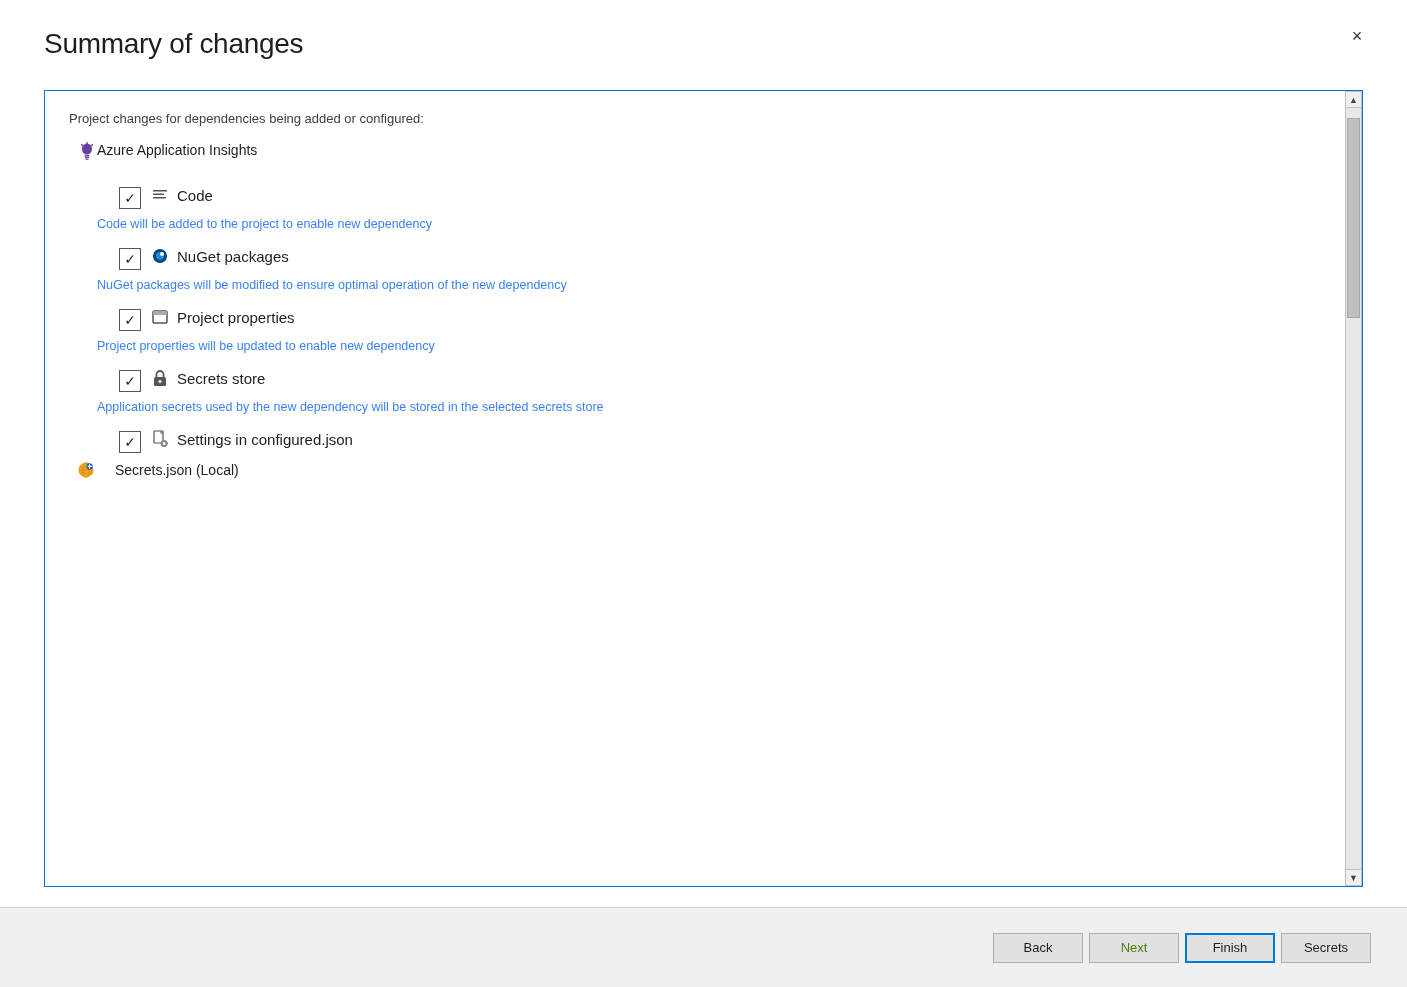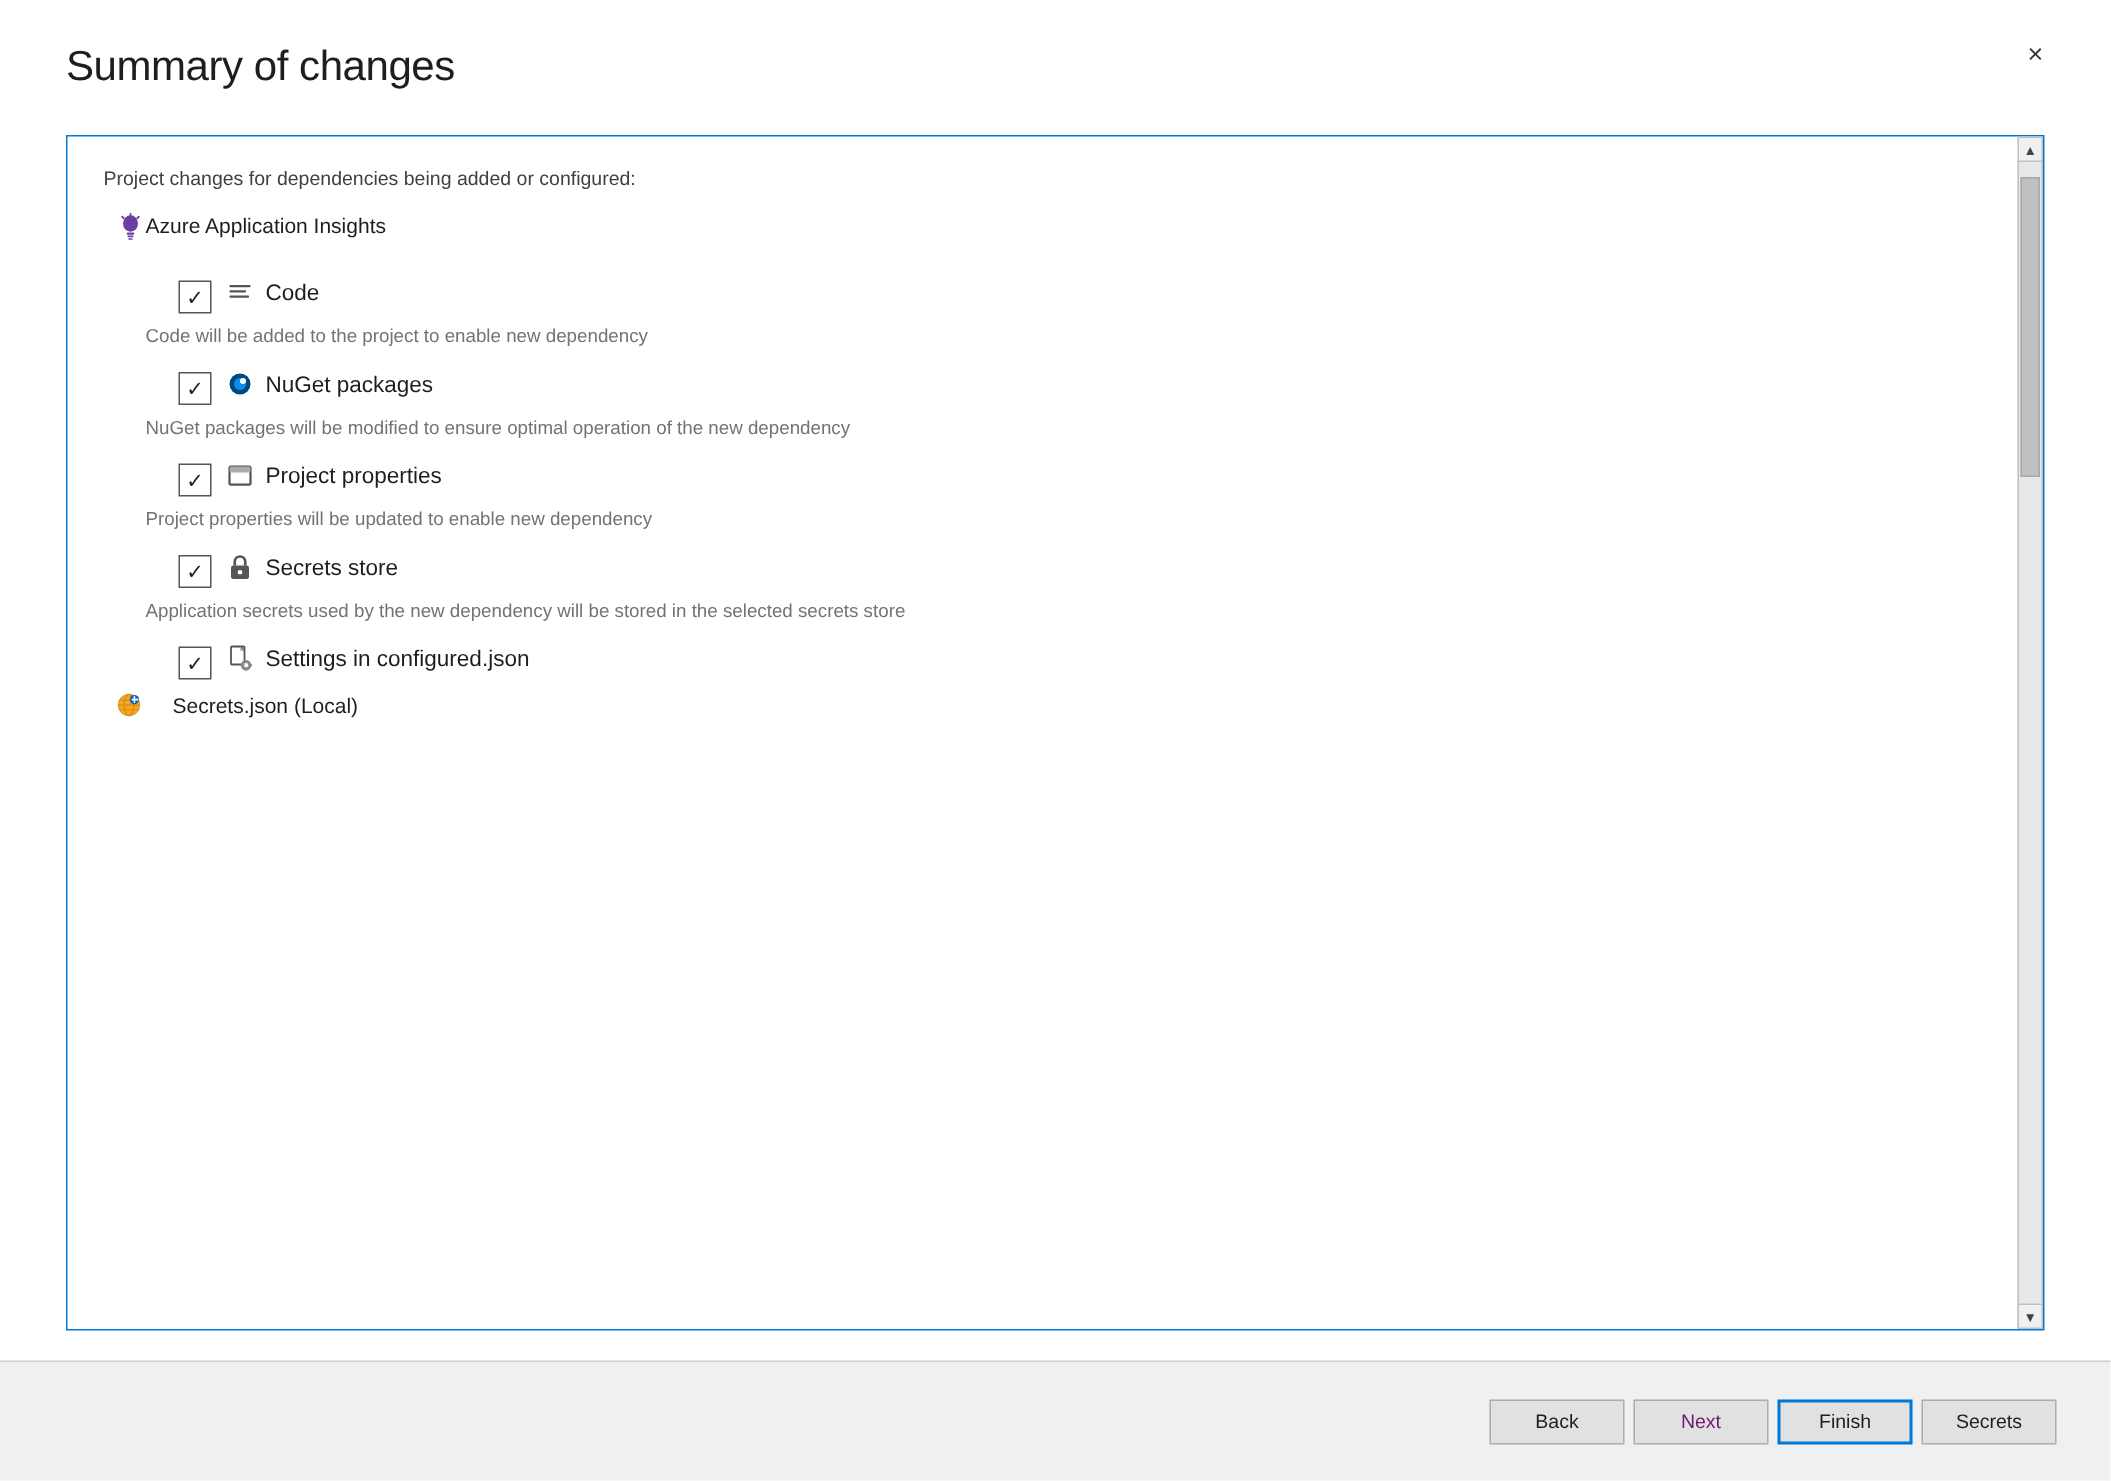--- a/index.html
+++ b/index.html
@@ -174,21 +174,21 @@
       margin-bottom: 4px;
     }
 
     .item-label {
       font-size: 15px;
       color: #1e1e1e;
     }
 
     .item-desc {
       font-size: 12.5px;
-      color: #737373;
+      color: #3b82f6;
       margin-left: 28px;
       margin-bottom: 16px;
     }
 
     .item-icon {
       width: 18px;
       height: 18px;
       flex-shrink: 0;
       display: flex;
       align-items: center;
@@ -226,21 +226,21 @@
       padding: 0 16px;
       font-size: 13px;
       background: #e1e1e1;
       border: 1px solid #adadad;
       cursor: pointer;
       color: #1e1e1e;
       font-family: "Segoe UI", Arial, sans-serif;
     }
 
     .footer-btn.disabled {
-      color: #701a75;
+      color: #4d7c0f;
       cursor: default;
     }
 
     .footer-btn.primary {
       background: #e1e1e1;
       border: 2px solid #0078d7;
     }
   </style>
 </head>
 <body>

